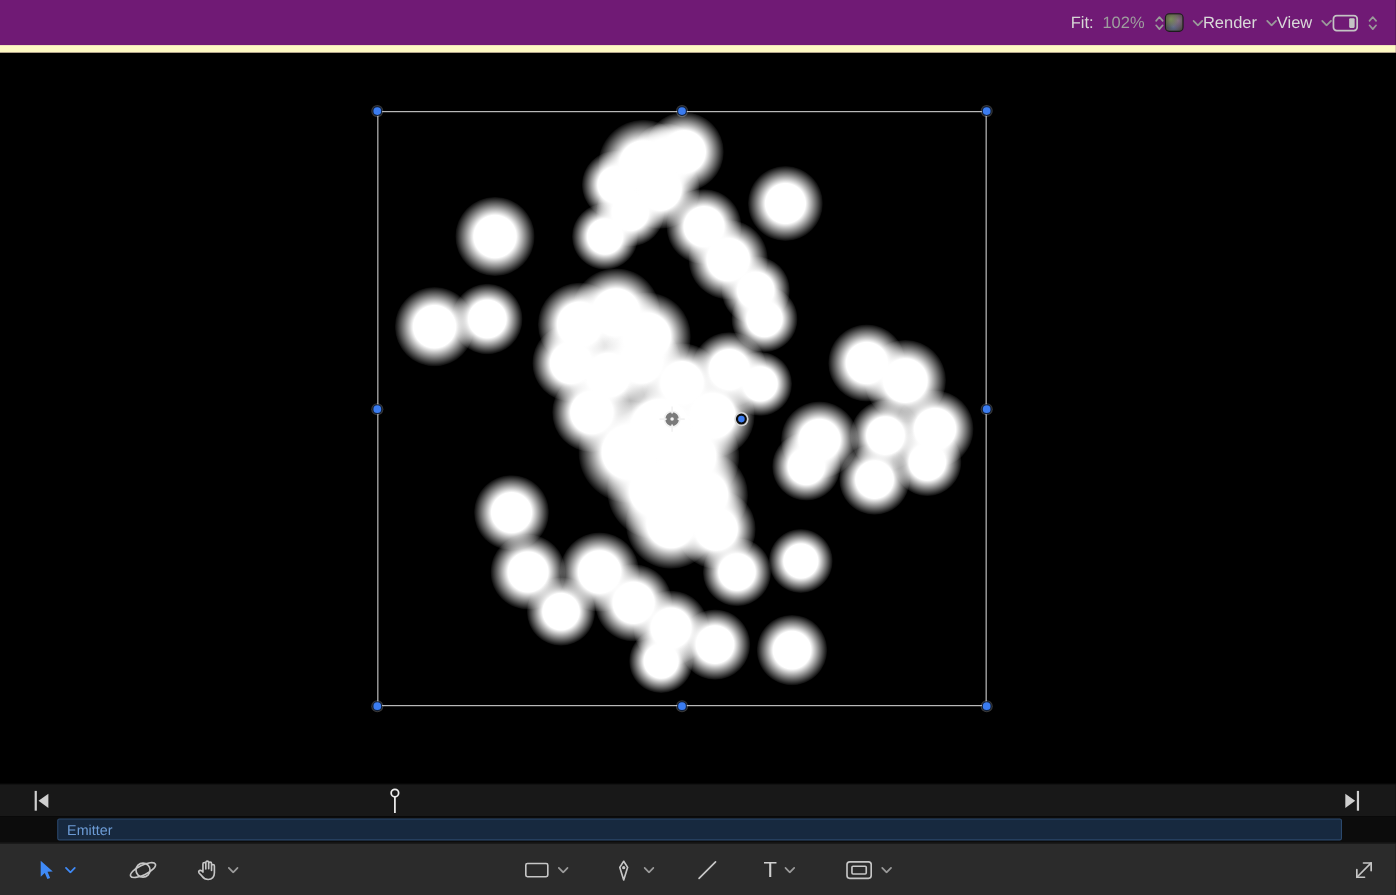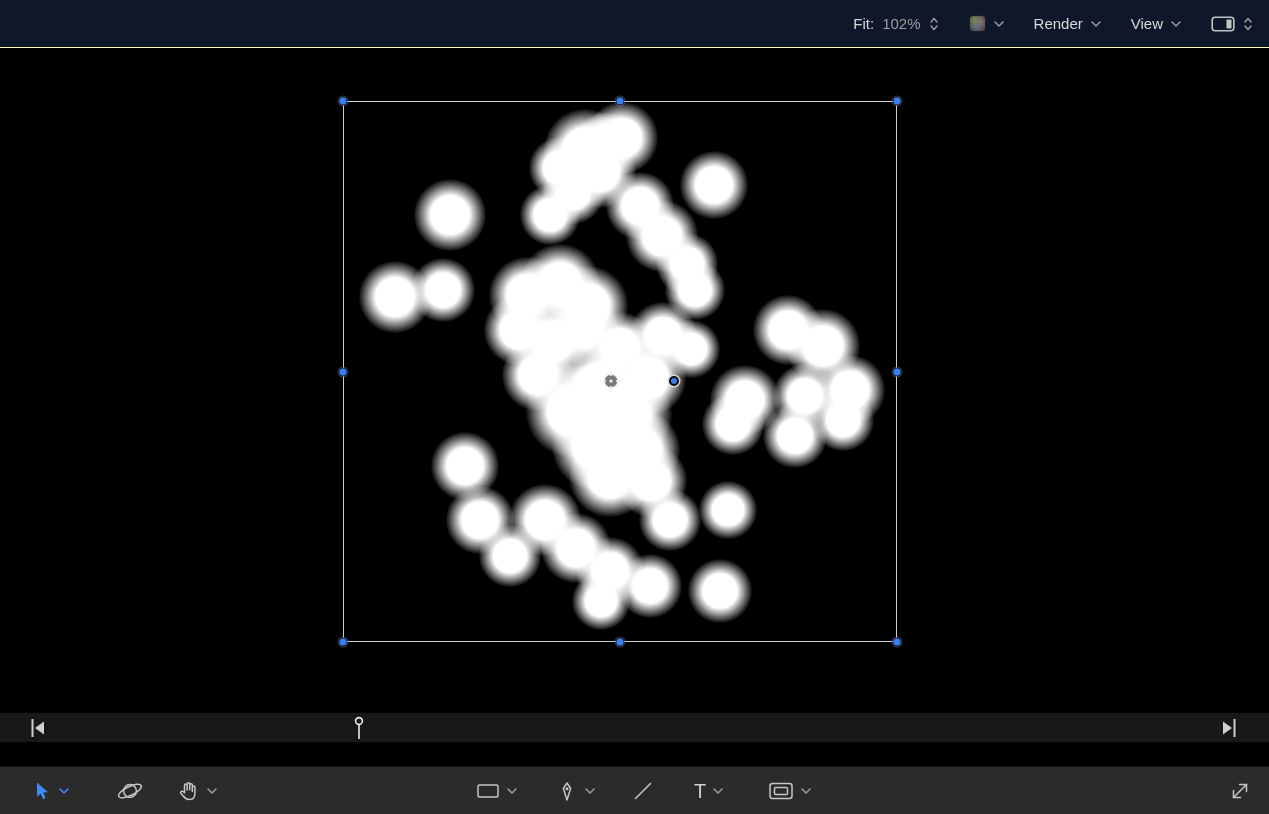--- a/index.html
+++ b/index.html
@@ -1,23 +1,23 @@
 <!DOCTYPE html>
 <html><head>
 <meta charset="utf-8">
 <style>
   *{box-sizing:border-box;margin:0;padding:0}
   html,body{width:1269px;height:814px;overflow:hidden;background:#000;
     font-family:"Liberation Sans",sans-serif;-webkit-font-smoothing:antialiased}
   .app{position:relative;width:1269px;height:814px;background:#000}
 
   
-  .top-toolbar{position:absolute;top:0;left:0;right:0;height:48px;background:#0f172a;
-    border-bottom:1px solid #fef9c3;display:flex;align-items:center;justify-content:flex-end;
-    gap:30px;padding-right:16px}
+  .top-toolbar{position:absolute;top:0;left:0;right:0;height:48px;background:#701a75;
+    border-bottom:7px solid #fef9c3;display:flex;align-items:center;justify-content:flex-end;
+    padding-right:16px}
   .menu-item{display:flex;align-items:center;gap:8px;color:#d9d9d9;font-size:15px;cursor:default}
   .zoom-fit{color:#d6d6d6}
   .zoom-val{color:#9e9e9e}
   svg.chev polyline{fill:none;stroke:#9a9a9a;stroke-width:1.6;stroke-linecap:round;stroke-linejoin:round}
   svg.chev.blue polyline{stroke:#3f8af7}
   svg.stepper polyline{fill:none;stroke:#9a9a9a;stroke-width:1.5;stroke-linecap:round;stroke-linejoin:round}
   .swatch{width:17px;height:17px;border-radius:4px;border:1px solid #1c1c1c;
     background:
       radial-gradient(circle at 30% 30%, rgba(122,143,90,.95), rgba(122,143,90,0) 55%),
       radial-gradient(circle at 72% 38%, rgba(138,107,143,.95), rgba(138,107,143,0) 60%),
@@ -210,20 +210,25 @@
       </svg>
     </span>
     <span class="tl-marker" style="right:32px">
       <svg viewBox="0 0 16 22" width="16" height="22">
         <polygon points="11,11 2,4.5 2,17.5"></polygon>
         <rect x="12.5" y="2" width="2" height="18"></rect>
       </svg>
     </span>
   </div>
 
+  <div class="track-row">
+    <div class="emitter-bar">
+      <span>Emitter</span>
+    </div>
+  </div>
 
   <footer class="bottom-toolbar">
 
     <div class="tool" style="left:32px">
       <svg viewBox="0 0 20 20" width="20" height="20">
         <path class="fillb" d="M5 1.5 L5 16 L8.7 12.6 L11.1 18.2 L13.6 17.1 L11.2 11.6 L16 11.2 Z"></path>
       </svg>
       <svg class="chev blue" viewBox="0 0 10 6" width="10" height="6">
           <polyline points="1,1 5,5 9,1"></polyline>
         </svg>

